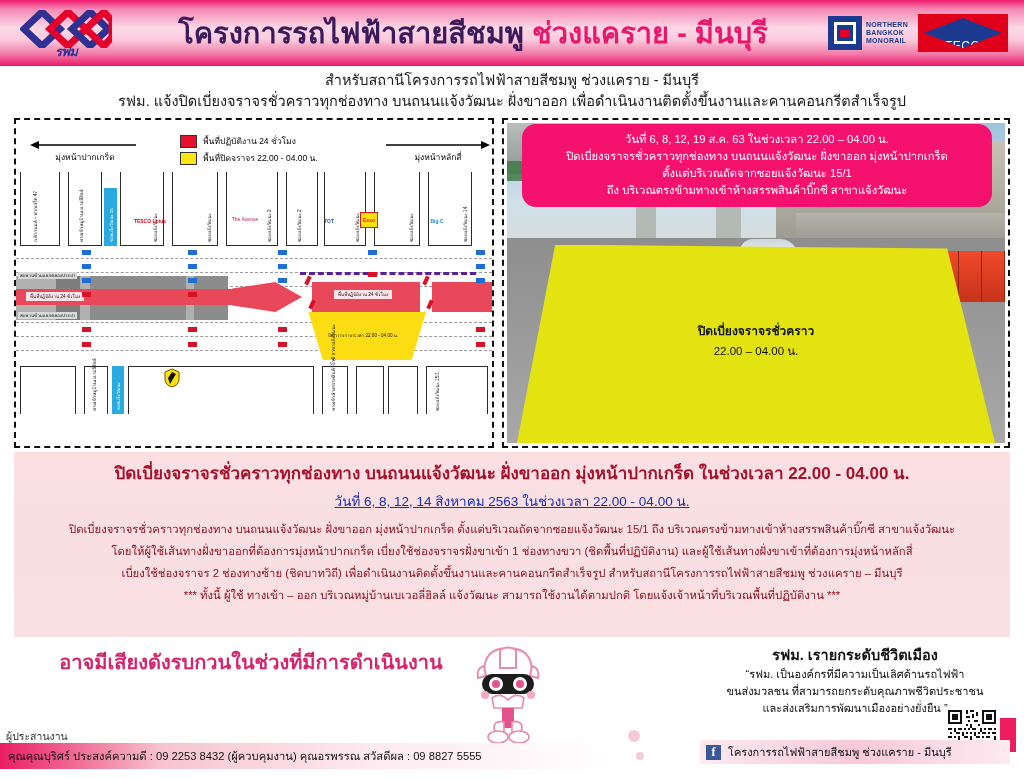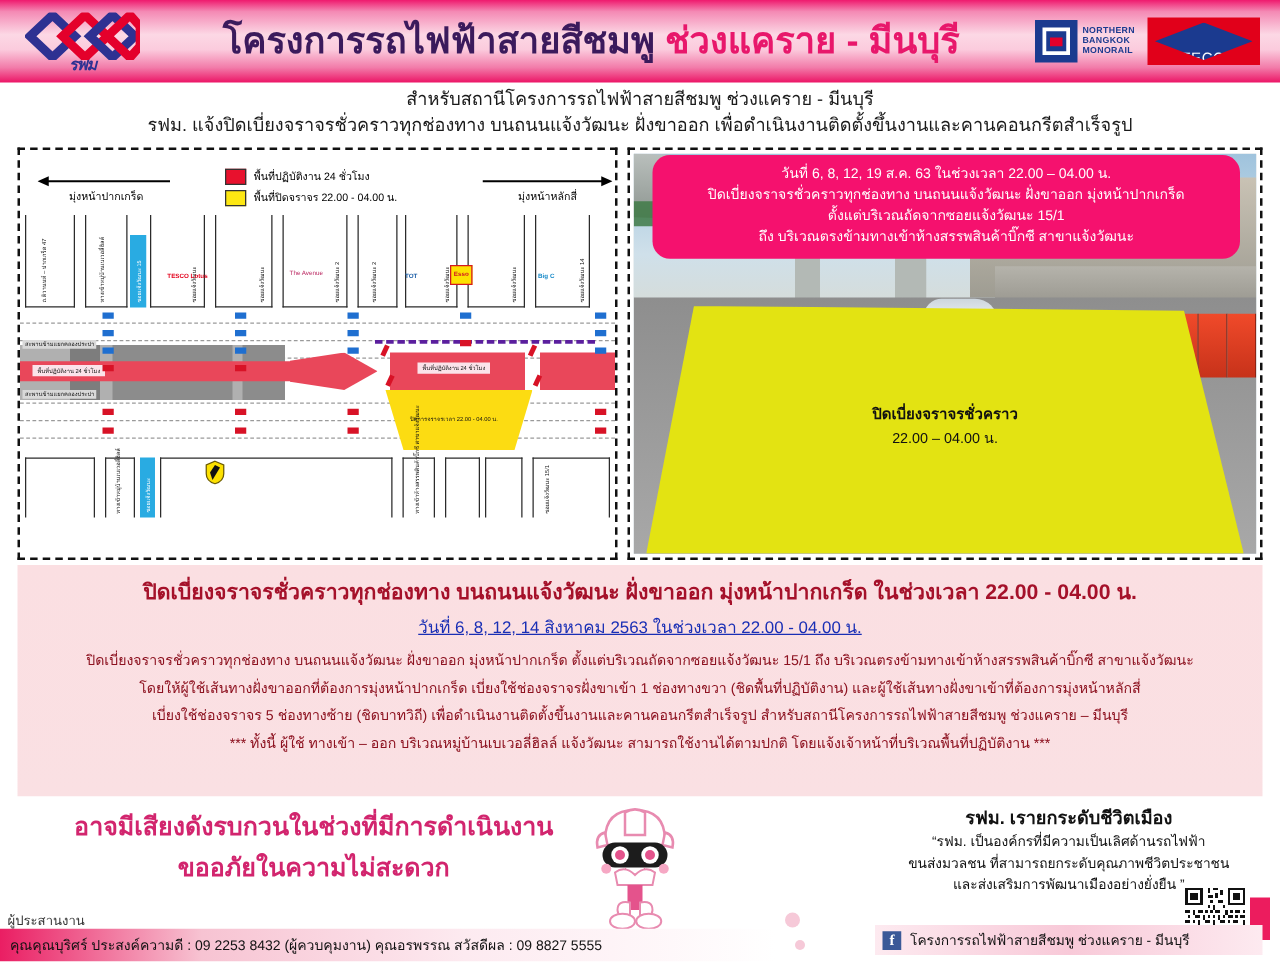--- a/index.html
+++ b/index.html
@@ -413,29 +413,28 @@
       <div>ตั้งแต่บริเวณถัดจากซอยแจ้งวัฒนะ 15/1</div>
       <div>ถึง บริเวณตรงข้ามทางเข้าห้างสรรพสินค้าบิ๊กซี สาขาแจ้งวัฒนะ</div>
     </div>
   </div>
 
   <div class="notice">
     <h1>ปิดเบี่ยงจราจรชั่วคราวทุกช่องทาง บนถนนแจ้งวัฒนะ ฝั่งขาออก มุ่งหน้าปากเกร็ด ในช่วงเวลา 22.00 - 04.00 น.</h1>
     <div class="dateline">วันที่ 6, 8, 12, 14 สิงหาคม 2563 ในช่วงเวลา 22.00 - 04.00 น.</div>
     <p>ปิดเบี่ยงจราจรชั่วคราวทุกช่องทาง บนถนนแจ้งวัฒนะ ฝั่งขาออก มุ่งหน้าปากเกร็ด ตั้งแต่บริเวณถัดจากซอยแจ้งวัฒนะ 15/1 ถึง บริเวณตรงข้ามทางเข้าห้างสรรพสินค้าบิ๊กซี สาขาแจ้งวัฒนะ</p>
     <p>โดยให้ผู้ใช้เส้นทางฝั่งขาออกที่ต้องการมุ่งหน้าปากเกร็ด เบี่ยงใช้ช่องจราจรฝั่งขาเข้า 1 ช่องทางขวา (ชิดพื้นที่ปฏิบัติงาน) และผู้ใช้เส้นทางฝั่งขาเข้าที่ต้องการมุ่งหน้าหลักสี่</p>
-    <p>เบี่ยงใช้ช่องจราจร 5 ช่องทางซ้าย (ชิดบาทวิถี) เพื่อดำเนินงานติดตั้งขึ้นงานและคานคอนกรีตสำเร็จรูป สำหรับสถานีโครงการรถไฟฟ้าสายสีชมพู ช่วงแคราย – มีนบุรี</p>
+    <p>เบี่ยงใช้ช่องจราจร 2 ช่องทางซ้าย (ชิดบาทวิถี) เพื่อดำเนินงานติดตั้งขึ้นงานและคานคอนกรีตสำเร็จรูป สำหรับสถานีโครงการรถไฟฟ้าสายสีชมพู ช่วงแคราย – มีนบุรี</p>
     <p>*** ทั้งนี้ ผู้ใช้ ทางเข้า – ออก บริเวณหมู่บ้านเบเวอลี่ฮิลล์ แจ้งวัฒนะ สามารถใช้งานได้ตามปกติ โดยแจ้งเจ้าหน้าที่บริเวณพื้นที่ปฏิบัติงาน ***</p>
   </div>
 
   <div class="bottom">
 
     <div class="noise">
       <div>อาจมีเสียงดังรบกวนในช่วงที่มีการดำเนินงาน</div>
-      <div>ขออภัยในความไม่สะดวก</div>
     </div>
 
     <div class="mascot">
       <svg width="76" height="104" viewBox="0 0 76 104">
         <path d="M14 30 Q14 6 38 6 Q62 6 62 30 L62 34 L14 34 Z" fill="#fff" stroke="#e88bb0" stroke-width="2"></path>
         <path d="M30 8 L30 26 L46 26 L46 8 Q38 3 30 8 Z" fill="#fff" stroke="#e88bb0" stroke-width="2"></path>
         <path d="M14 24 Q6 26 8 36 L16 34 Z" fill="#fff" stroke="#e88bb0" stroke-width="2"></path>
         <path d="M62 24 Q70 26 68 36 L60 34 Z" fill="#fff" stroke="#e88bb0" stroke-width="2"></path>
         <rect x="12" y="32" width="52" height="20" rx="10" fill="#1c1c1c"></rect>
         <circle cx="26" cy="42" r="7" fill="#fff"></circle>

